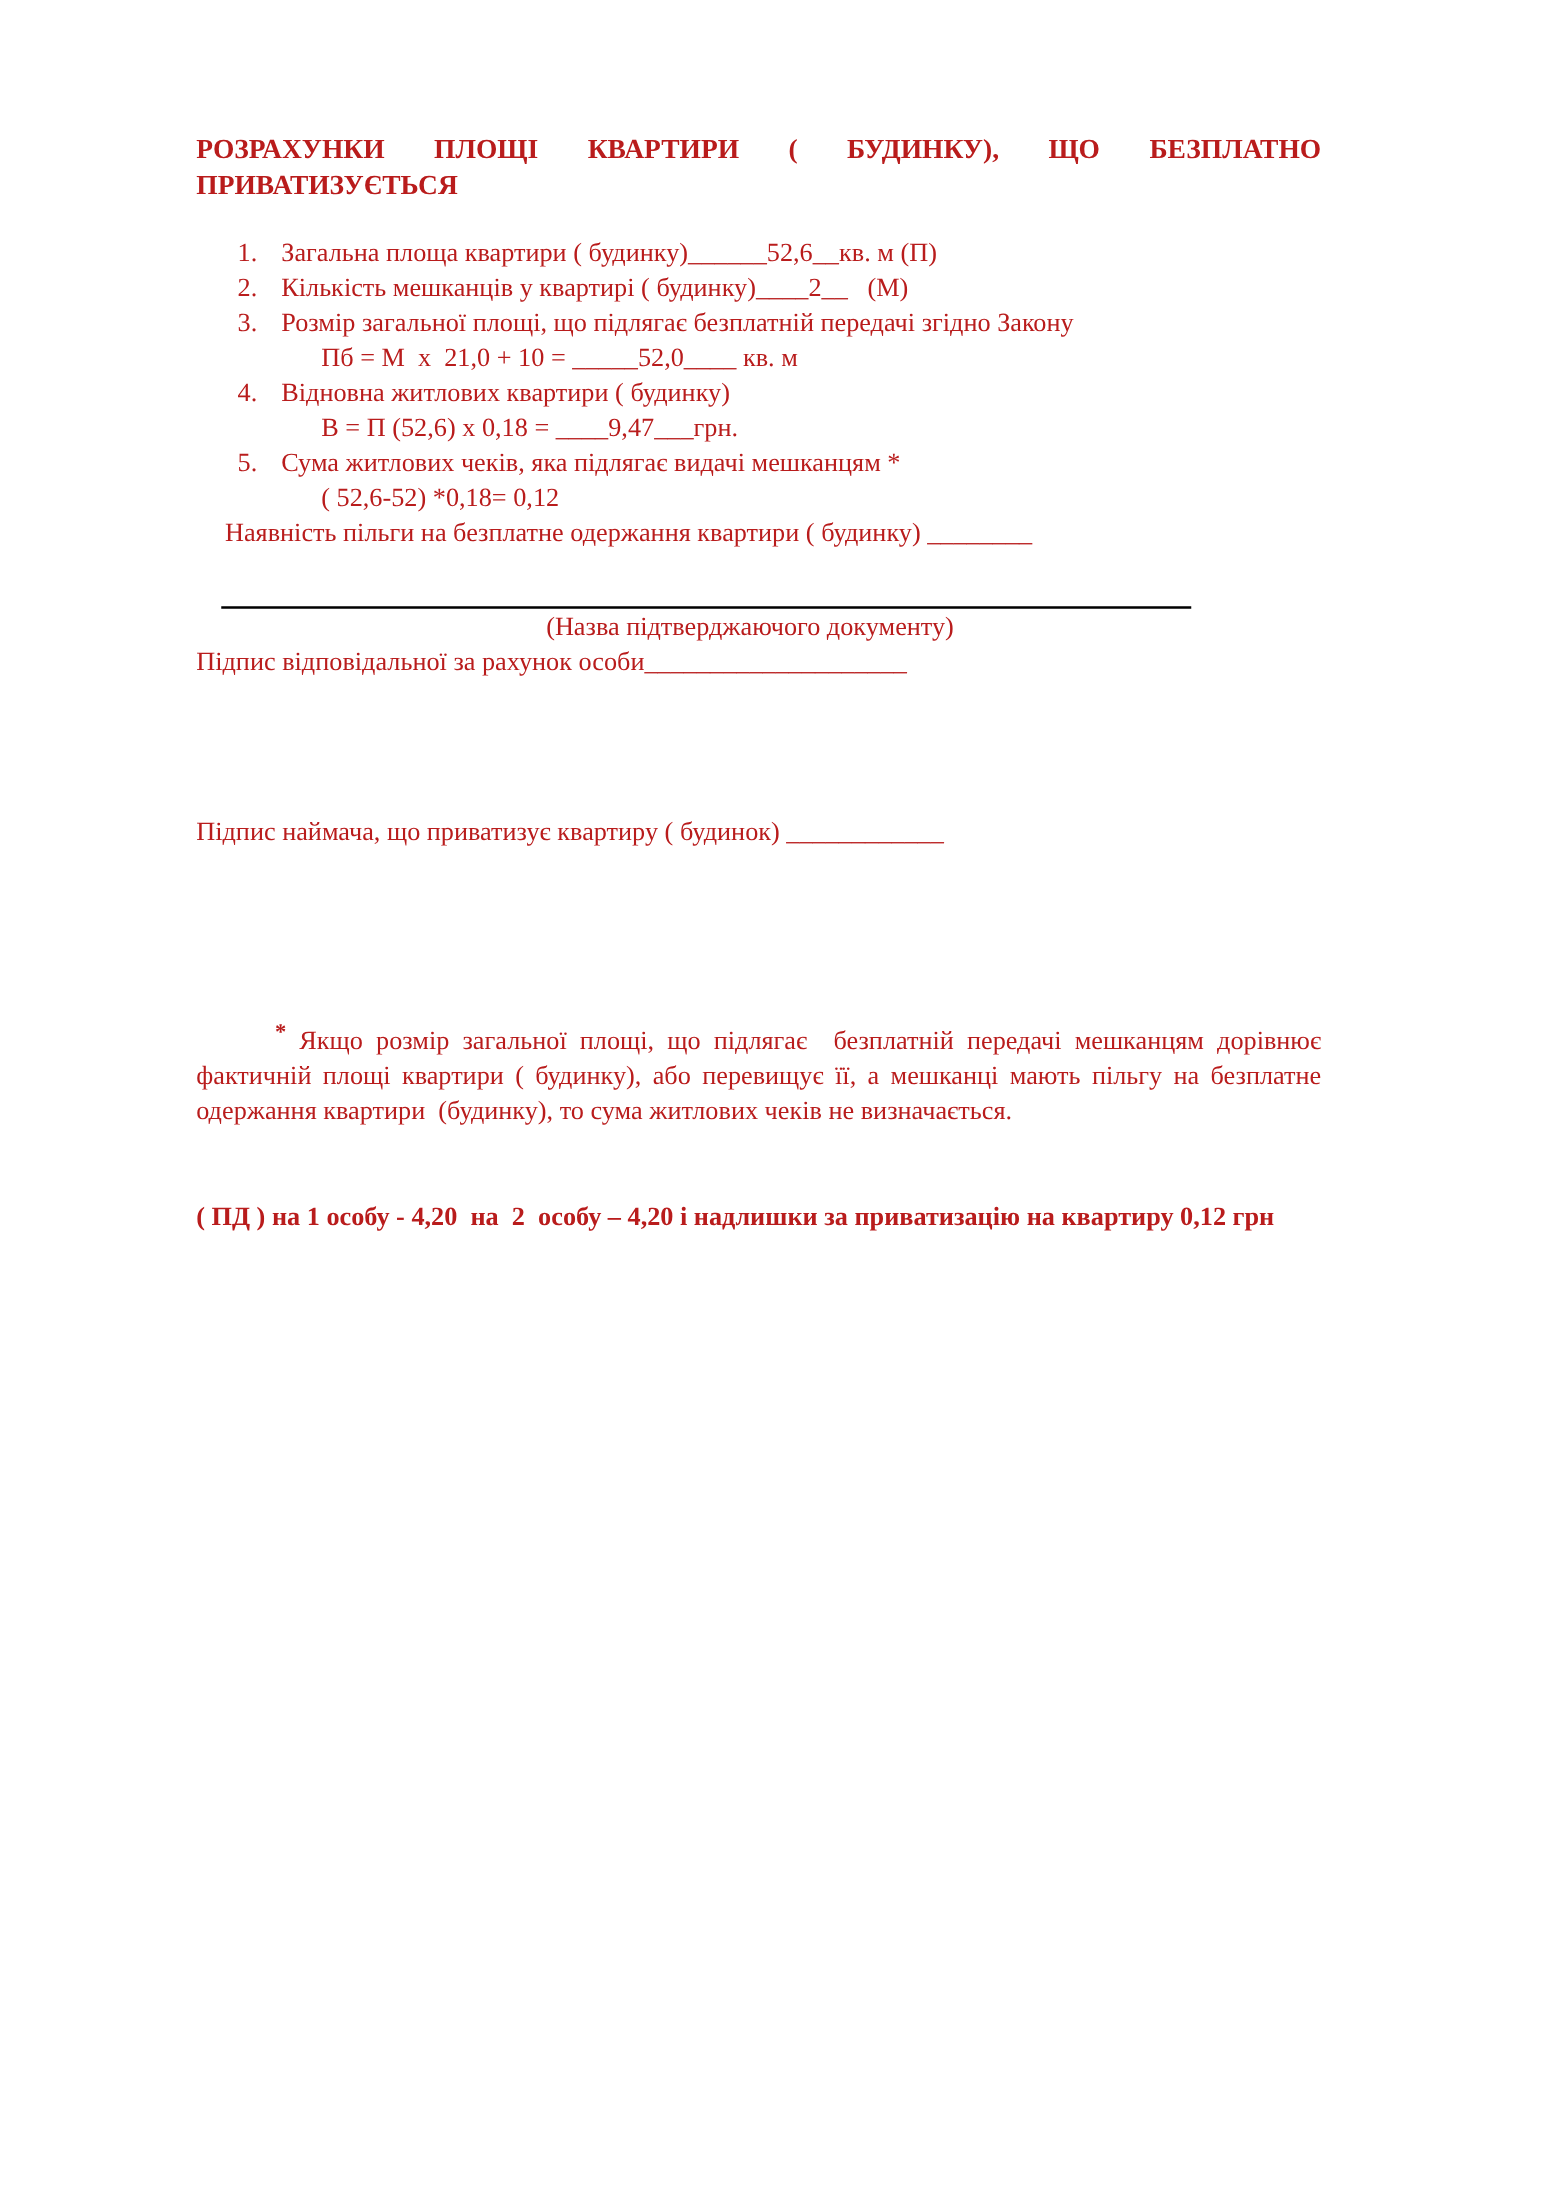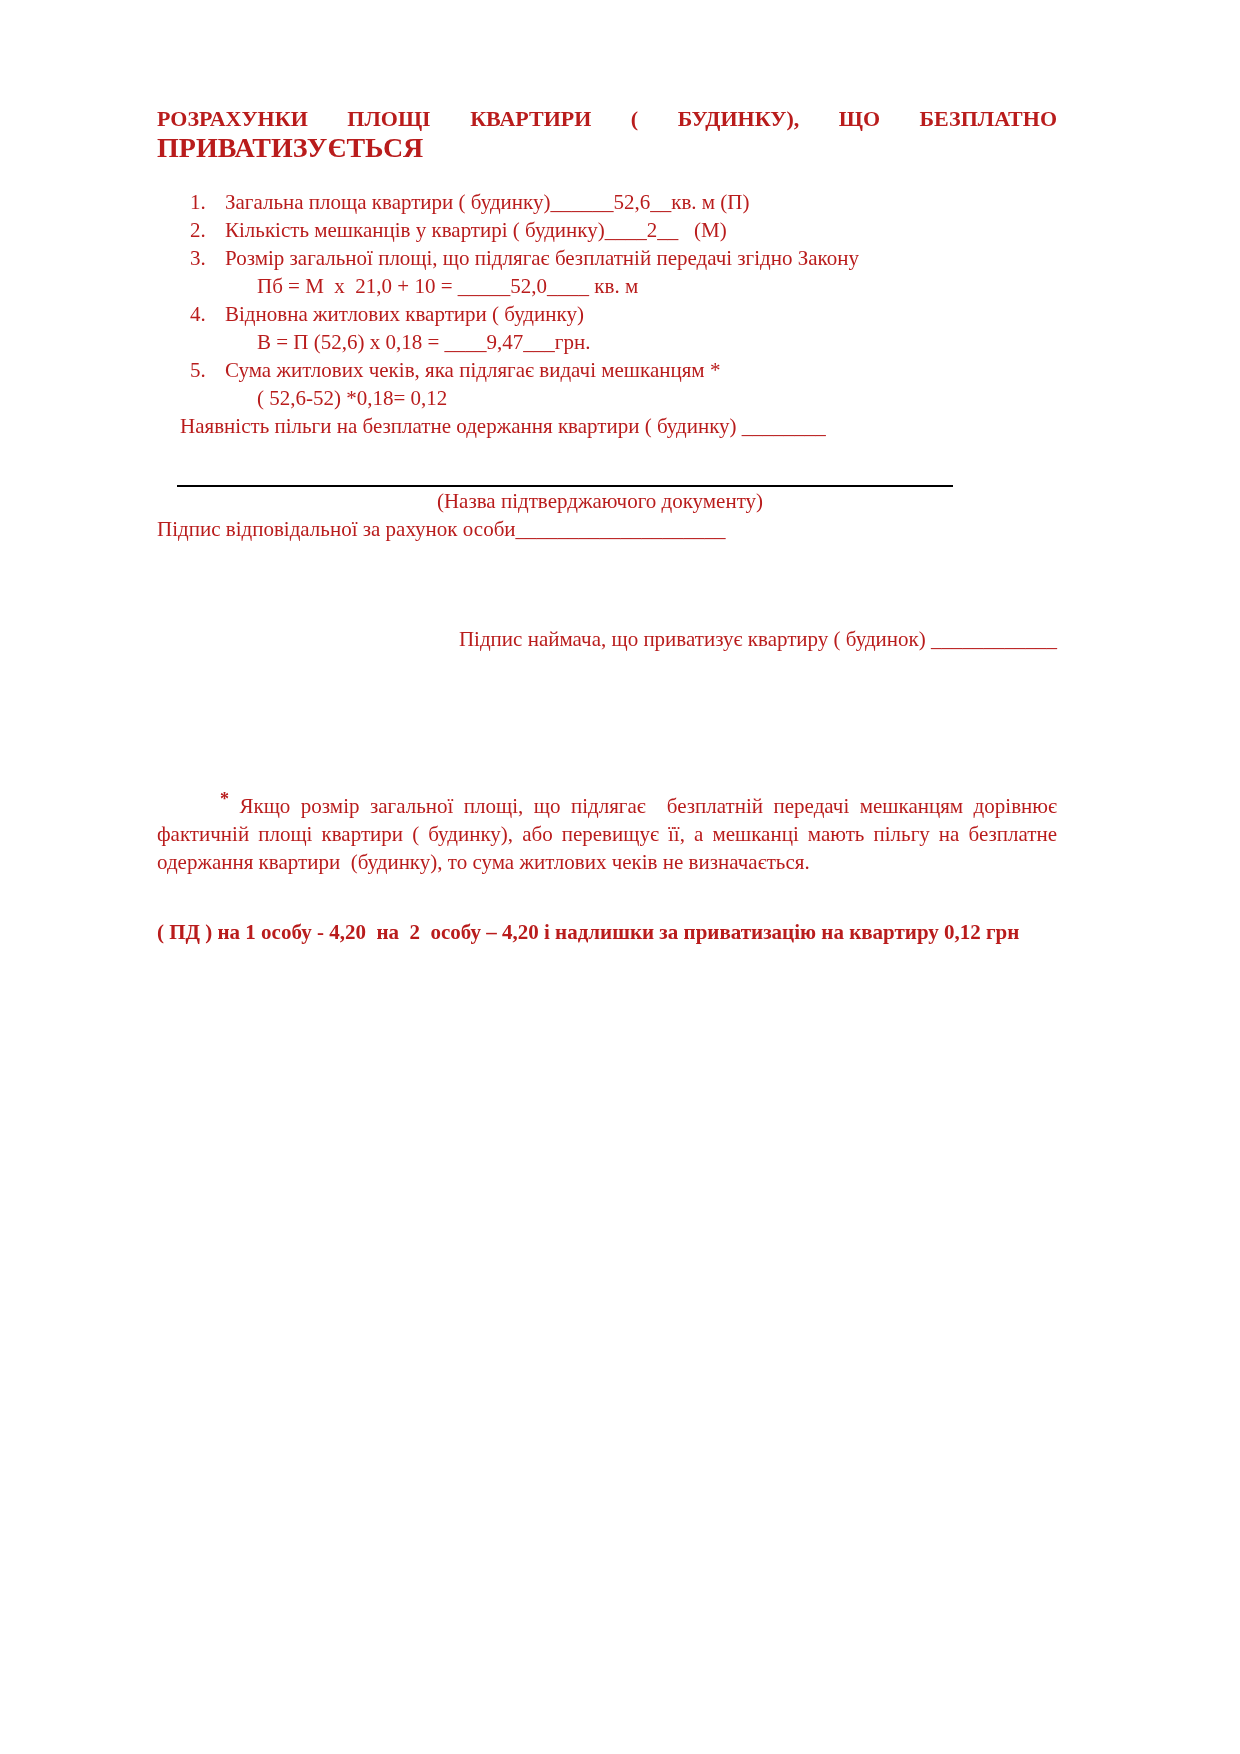--- a/index.html
+++ b/index.html
@@ -29,21 +29,21 @@
   
   .title-row1 {
     display: flex;
     justify-content: space-between;
     font-weight: bold;
     font-size: 22px;
     line-height: 29px;
   }
   .title-row2 {
     font-weight: bold;
-    font-size: 28px;
+    font-size: 22px;
     line-height: 29px;
   }
 
   
   .list { margin-top: 26px; }
   .li { position: relative; padding-left: 68px; }
   .li .num { position: absolute; left: 33px; top: 0; }
   .sub { padding-left: 100px; }
 
   
@@ -60,36 +60,36 @@
     margin-left: 20px;
     width: 776px;
     padding-left: 70px;
     box-sizing: border-box;
     text-align: center;
     font-family: Liberation Serif, serif;
   }
 
   
   .sig1 { }
-  .sig2 { margin-top: 82px; text-align: right; }
+  .sig2 { margin-top: 108px; }
 
   
   .footnote {
     margin-top: 104px;
     text-align: justify;
   }
   .footnote .marker {
     font-weight: bold;
     vertical-align: super;
     font-size: 18px;
   }
 
   
   .boldnote {
-    margin-top: 14px;
+    margin-top: 29px;
     font-weight: bold;
     text-align: justify;
   }
 </style>
 </head>
 <body>
 
 <div class="page">
   <div class="doc">
 

